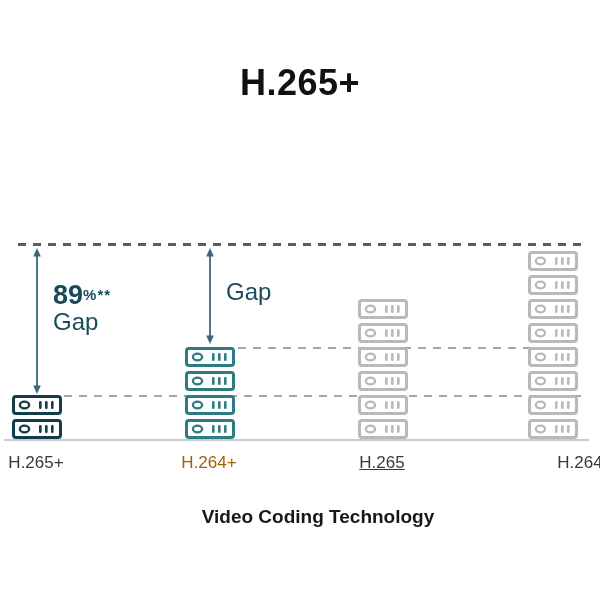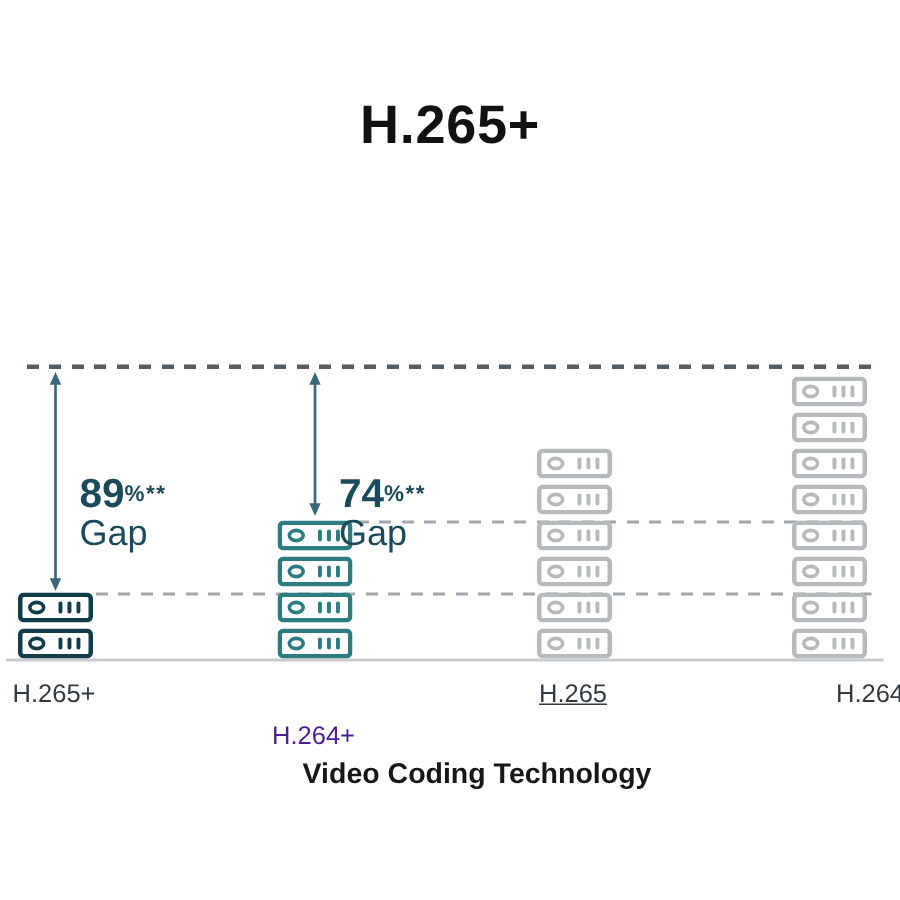--- a/index.html
+++ b/index.html
@@ -27,21 +27,21 @@
   .stack.s0{ left:12px; }
   .stack.s1{ left:185px; }
   .stack.s2{ left:358px; }
   .stack.s3{ left:528px; }
   .stack svg{ display:block; }
   
   .gap-arrow{ position:absolute; z-index:2; }
   .gap-arrow.a0{ left:30px;  top:247px; }
   .gap-arrow.a1{ left:203px; top:247px; }
   
-  .gap-label{ position:absolute; z-index:4;margin-top:34px; }
+  .gap-label{ position:absolute; z-index:4; }
   .gap-label.g0{ left:53px;  top:280px; }
   .gap-label.g1{ left:226px; top:280px; }
   .gap-value{ font-size:27px; font-weight:700; line-height:30px; }
   .gap-suffix{ font-size:15px; font-weight:700; vertical-align:4px; letter-spacing:1px; }
   .gap-caption{ font-size:24px; font-weight:400; line-height:22px; margin-top:1px; }
   
   .cat-label{
     position:absolute; top:453px; transform:translateX(-50%);
     font-size:17px; line-height:20px; white-space:nowrap; z-index:4;
   }
@@ -77,23 +77,20 @@
     <polygon points="7,97 3.2,88.5 10.8,88.5" fill="#3a6878"></polygon>
   </svg>
 
   <div class="gap-label g0" style="color: rgb(27, 74, 90);">
     <div>
       <span class="gap-value">89</span><span class="gap-suffix">%**</span>
     </div>
     <div class="gap-caption">Gap</div>
   </div>
   <div class="gap-label g1" style="color: rgb(27, 74, 90);">
-    <div>
-      <span class="gap-value">74</span><span class="gap-suffix">%**</span>
-    </div>
     <div class="gap-caption">Gap</div>
   </div>
 
   <div class="stack s0">
       <svg width="50" height="20" viewBox="0 0 50 20">
         <rect x="1.5" y="1.5" width="47" height="17" rx="2.5" fill="#ffffff" stroke="#113c4a" stroke-width="3"></rect>
         <ellipse cx="12.5" cy="10" rx="4.6" ry="3.4" fill="none" stroke="#113c4a" stroke-width="2.4"></ellipse>
         <rect x="27" y="6" width="2.6" height="8" rx="1.2" fill="#113c4a"></rect>
         <rect x="33" y="6" width="2.6" height="8" rx="1.2" fill="#113c4a"></rect>
         <rect x="39" y="6" width="2.6" height="8" rx="1.2" fill="#113c4a"></rect>
@@ -233,19 +230,19 @@
       <svg width="50" height="20" viewBox="0 0 50 20">
         <rect x="1.5" y="1.5" width="47" height="17" rx="2.5" fill="#ffffff" stroke="#b7babc" stroke-width="3"></rect>
         <ellipse cx="12.5" cy="10" rx="4.6" ry="3.4" fill="none" stroke="#b7babc" stroke-width="2.4"></ellipse>
         <rect x="27" y="6" width="2.6" height="8" rx="1.2" fill="#b7babc"></rect>
         <rect x="33" y="6" width="2.6" height="8" rx="1.2" fill="#b7babc"></rect>
         <rect x="39" y="6" width="2.6" height="8" rx="1.2" fill="#b7babc"></rect>
       </svg>
     </div>
 
   <div class="cat-label c0" style="color: rgb(52, 58, 65);">H.265+</div>
-  <div class="cat-label c1" style="color: #4c1d95; margin-top: 28px;">H.264+</div>
+  <div class="cat-label c1" style="color: #a16207;">H.264+</div>
   <div class="cat-label c2" style="color: rgb(52, 58, 65); text-decoration: underline;">H.265</div>
   <div class="cat-label c3" style="color: rgb(52, 58, 65);">H.264</div>
 
   <div class="axis-title" style="color: rgb(21, 23, 26);">Video Coding Technology</div>
 
 </div>
 
 </body></html>

